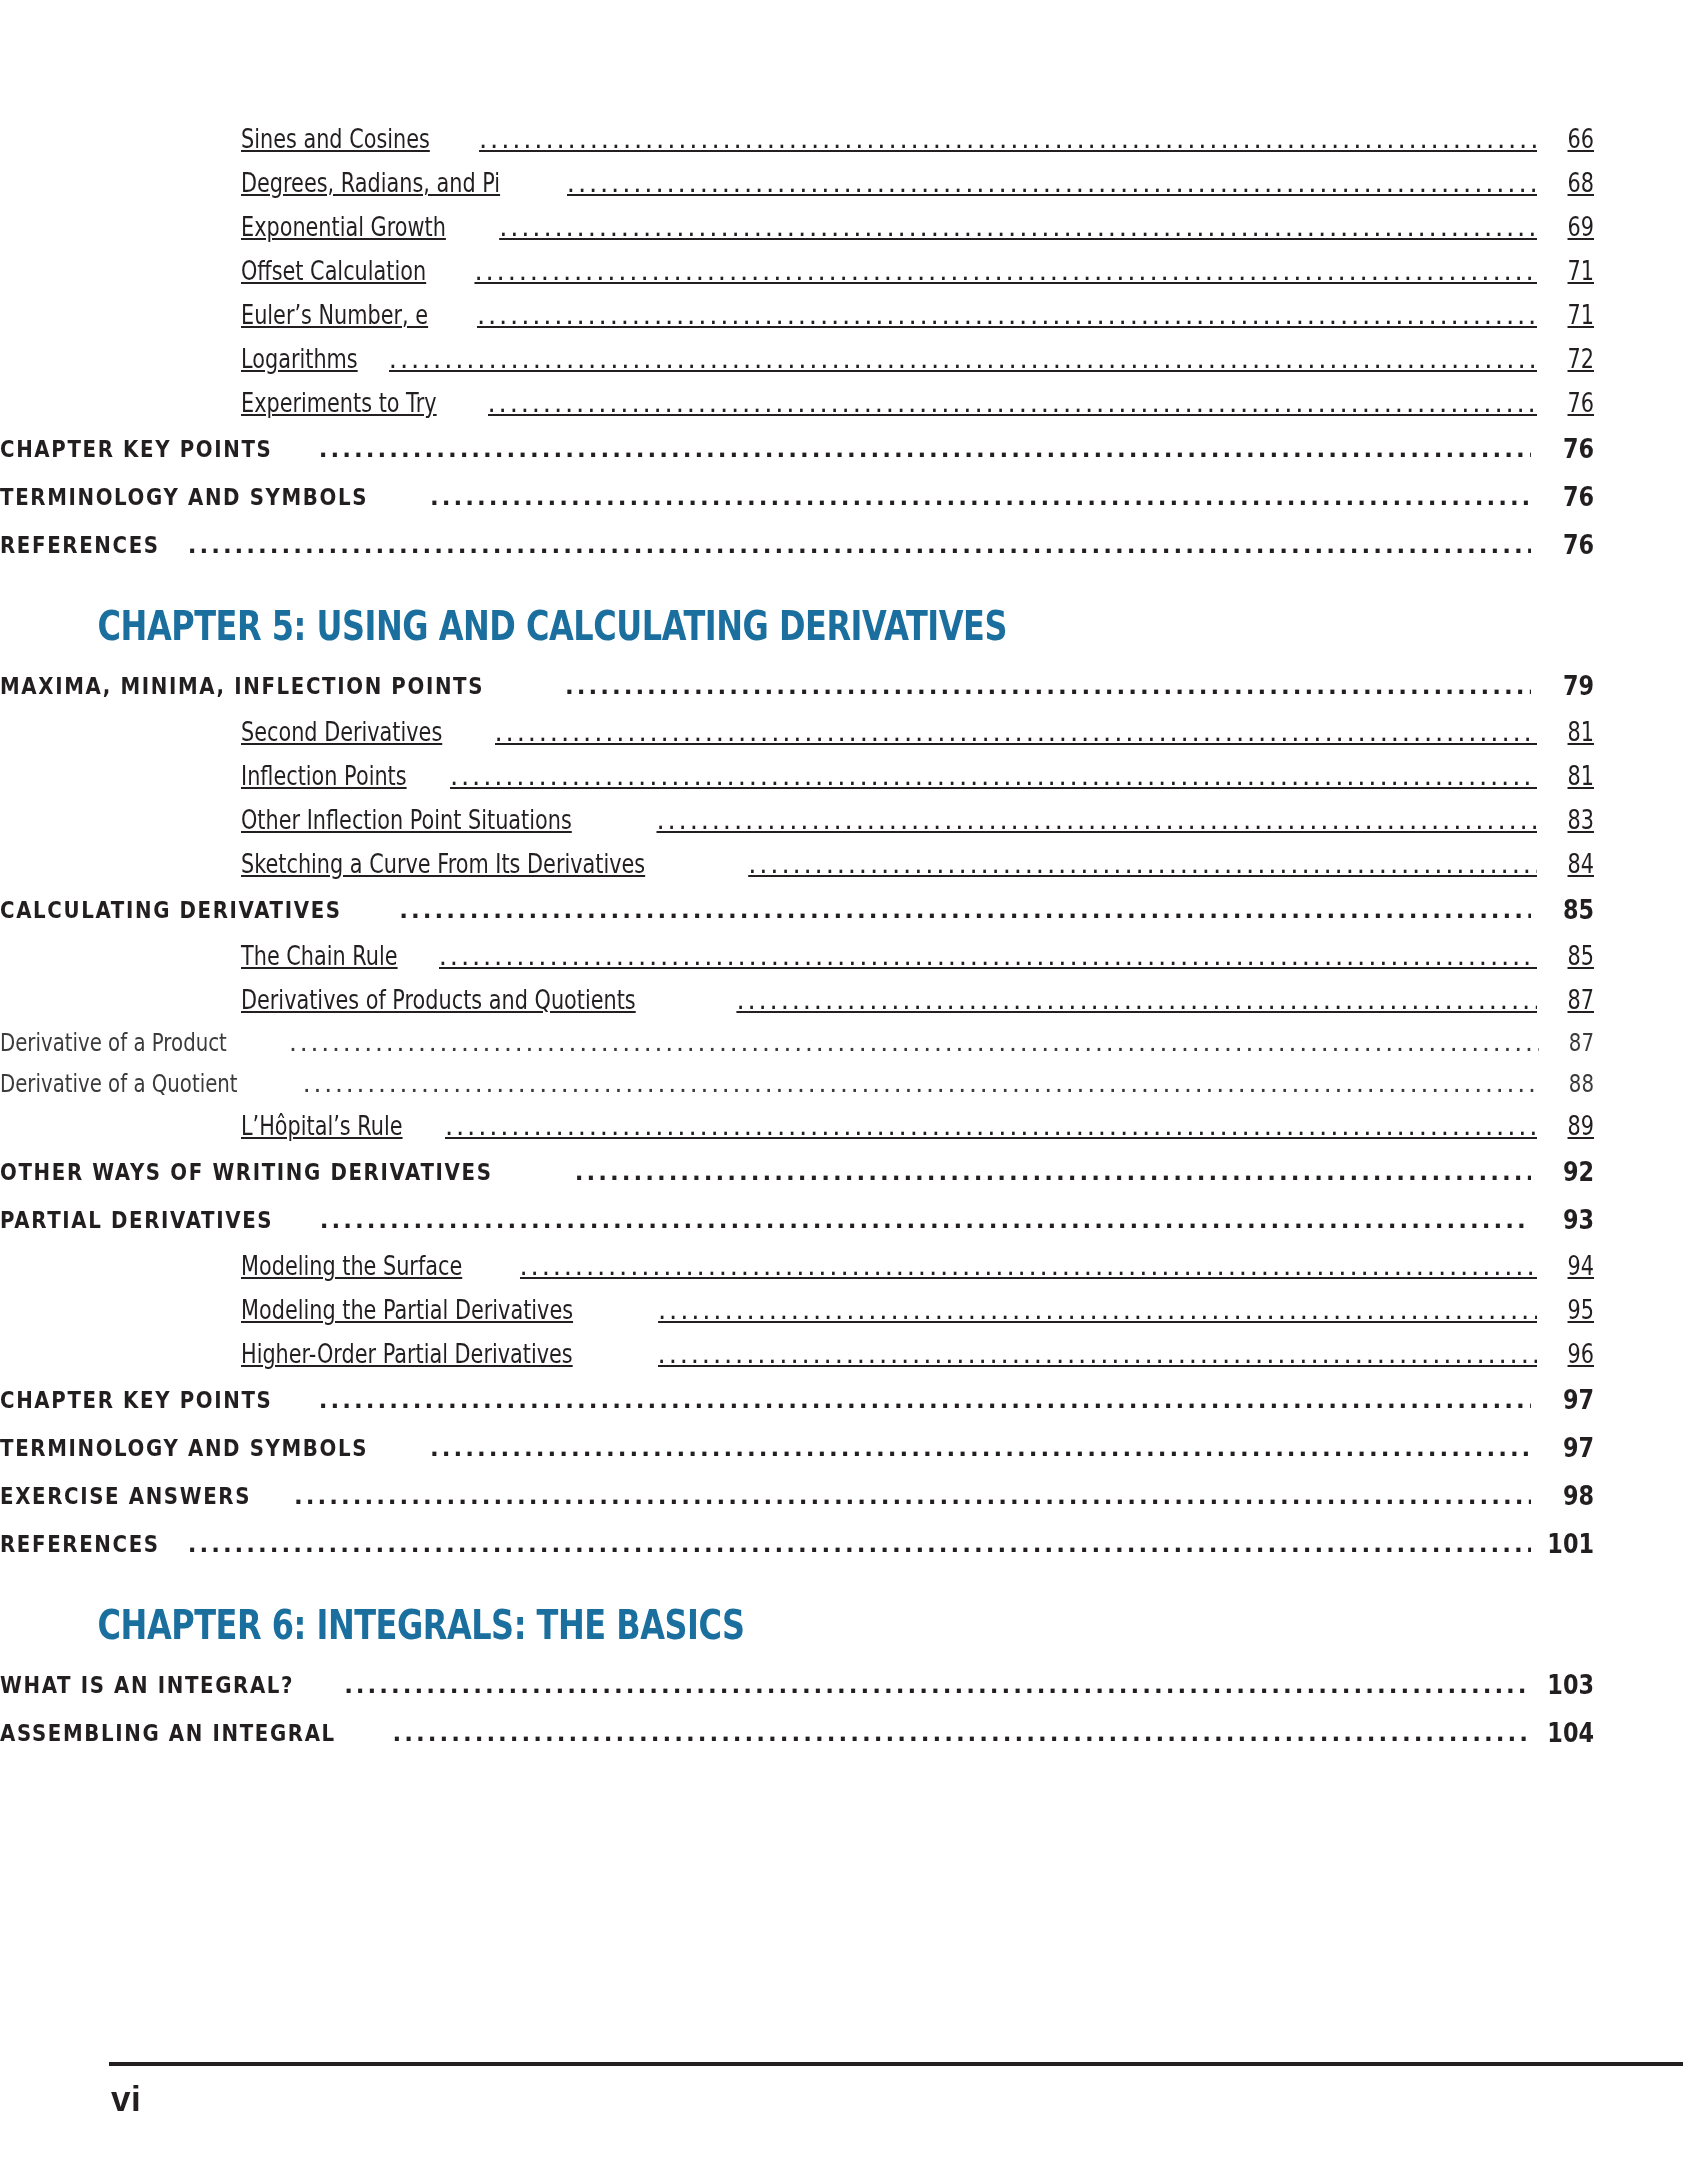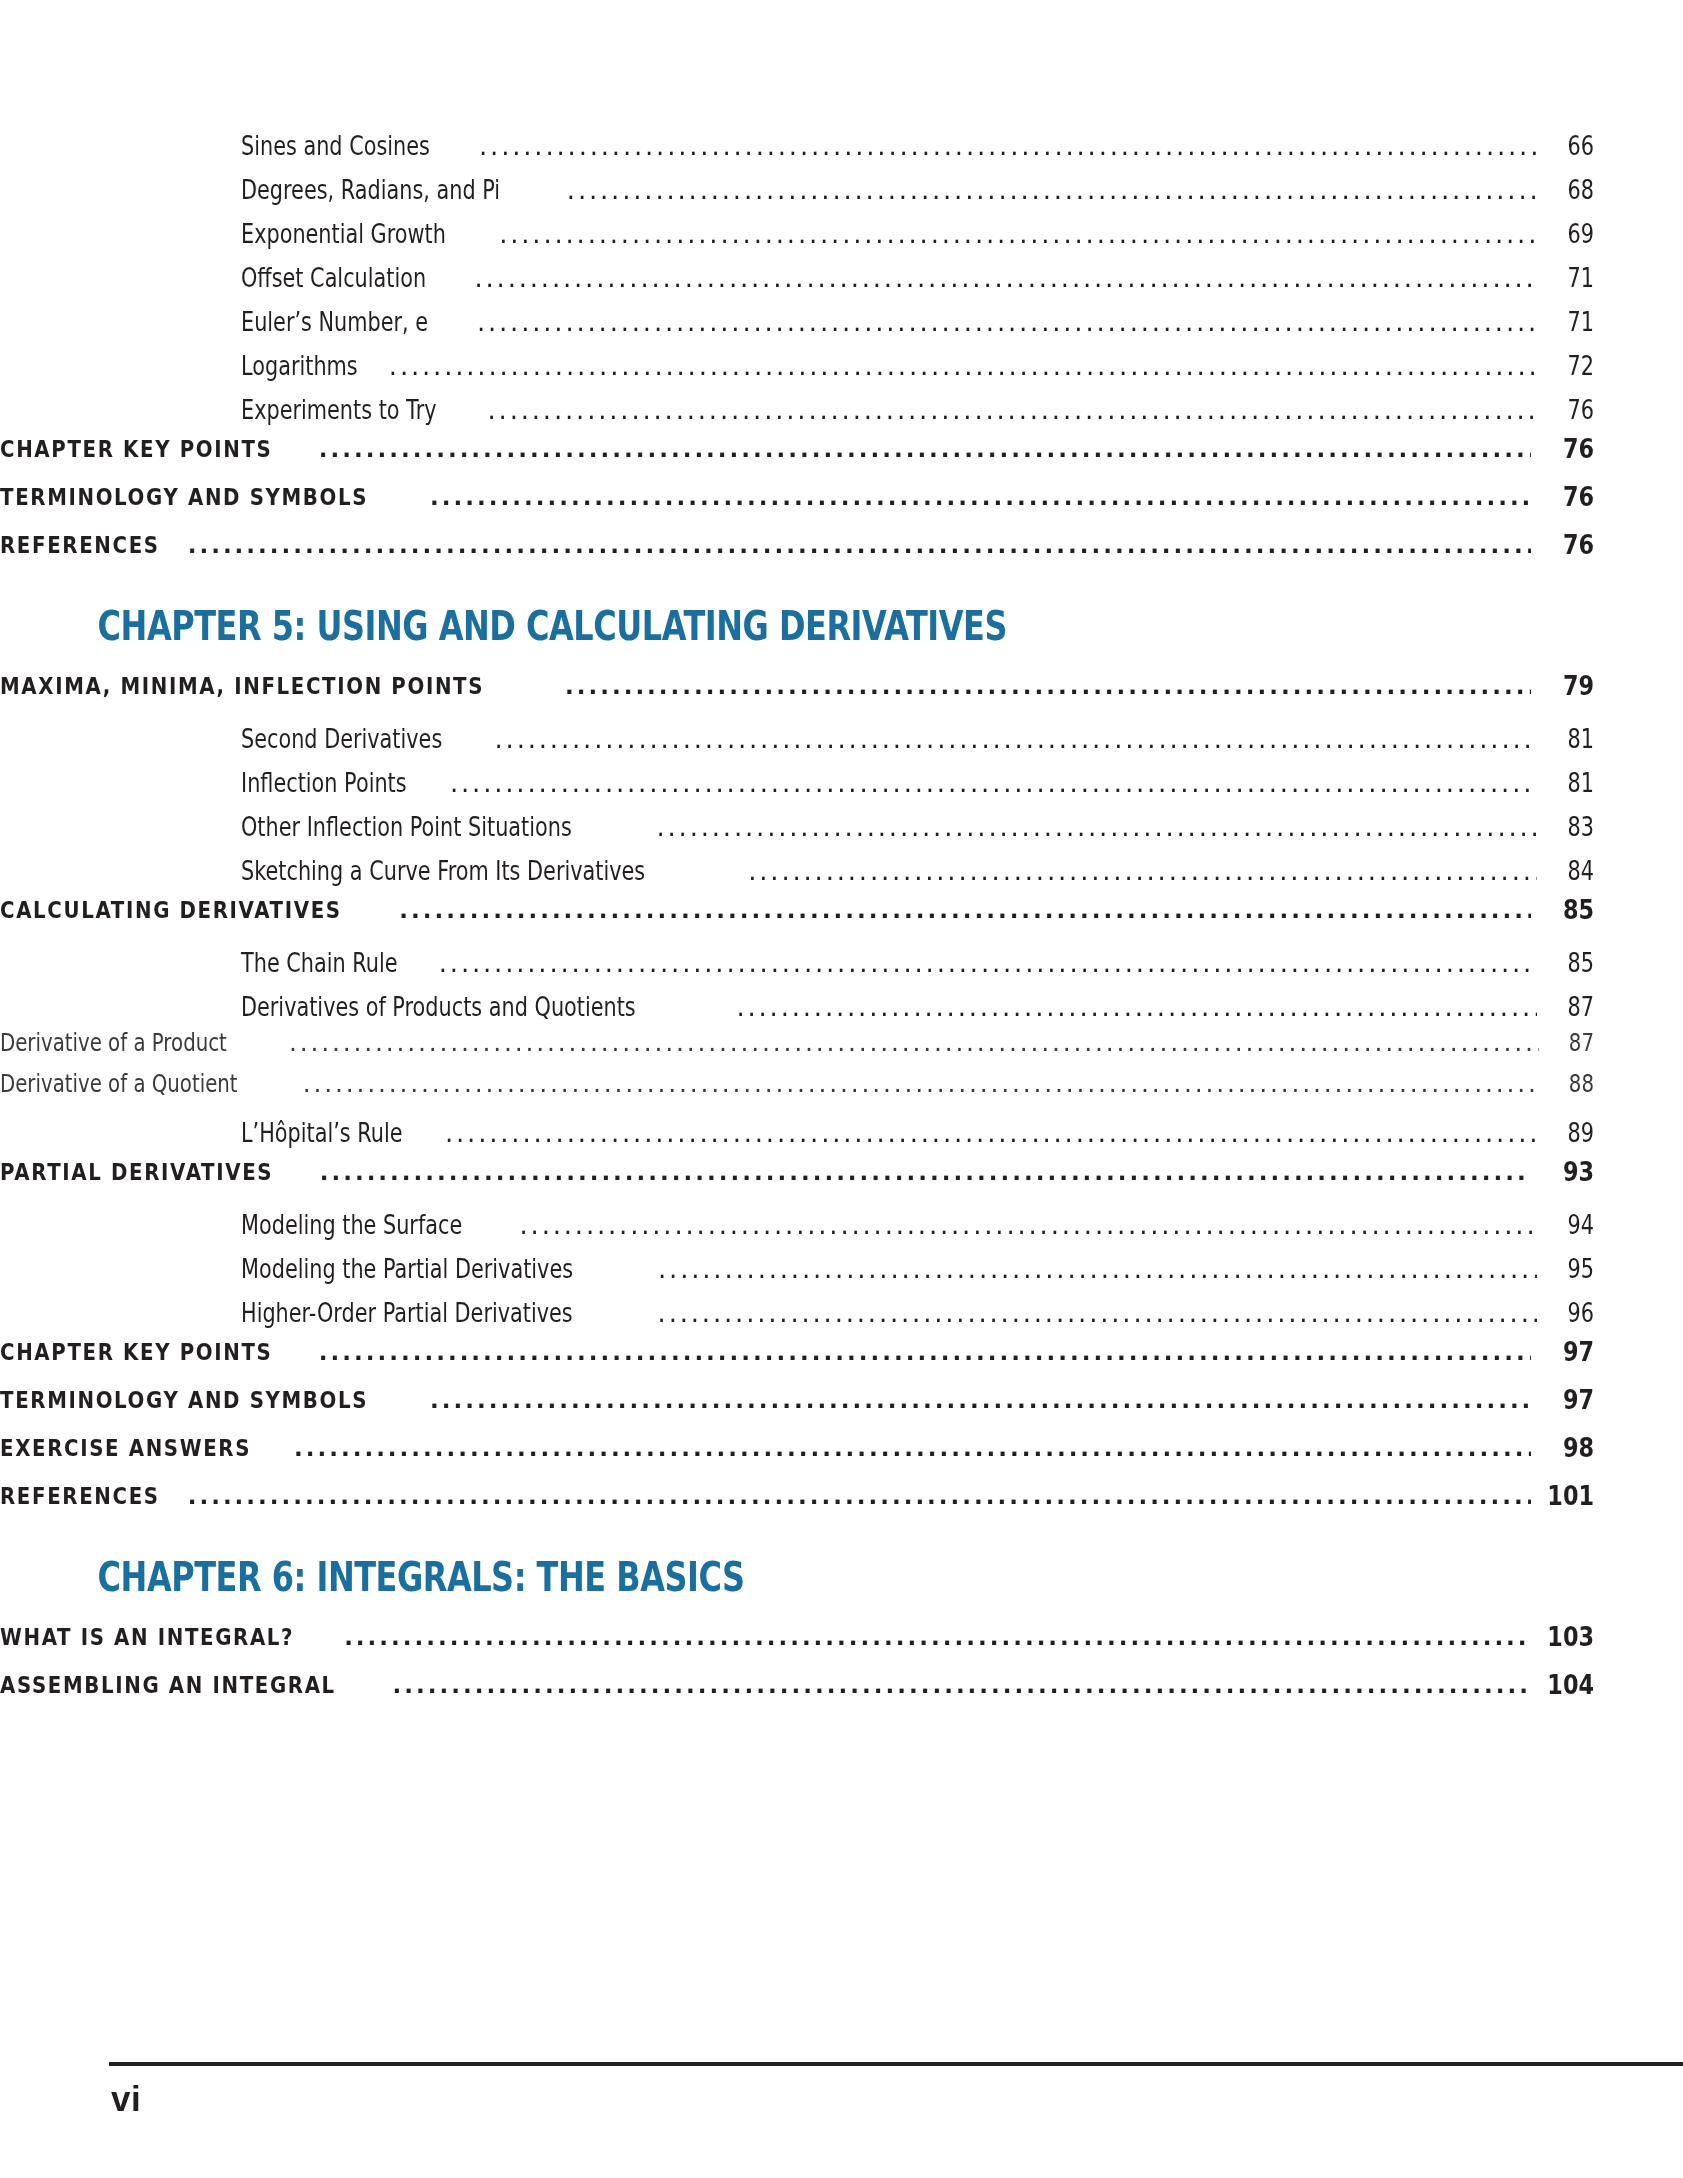--- a/index.html
+++ b/index.html
@@ -96,21 +96,22 @@
 
   
   .lvl2 {
     padding-left: 241px;
     height: 44px;
     font-size: 26px;
     font-weight: normal;
     font-family: "DejaVu Sans", sans-serif;
     letter-spacing: 0px;
     color: #231f20;
-    align-items: flex-end;
+    align-items: center;
+    text-decoration: underline;
   }
   .lvl2 .title { transform: scaleX(0.80); transform-origin: left center; }
   .lvl2 .pageno {
     width: 55px;
     transform: scaleX(0.80);
     transform-origin: right center;
   }
   .lvl2 .leader::before { letter-spacing: 2.8px; }
 
   
@@ -263,20 +264,25 @@
         <span class="title">Derivative of a Quotient</span>
         <span class="leader"></span>
         <span class="pageno">88</span>
       </div>
       <div class="row lvl2">
         <span class="title">L’Hôpital’s Rule</span>
         <span class="leader"></span>
         <span class="pageno">89</span>
       </div>
       <div class="row lvl1">
+        <span class="title">OTHER WAYS OF WRITING DERIVATIVES</span>
+        <span class="leader"></span>
+        <span class="pageno">92</span>
+      </div>
+      <div class="row lvl1">
         <span class="title">PARTIAL DERIVATIVES</span>
         <span class="leader"></span>
         <span class="pageno">93</span>
       </div>
       <div class="row lvl2">
         <span class="title">Modeling the Surface</span>
         <span class="leader"></span>
         <span class="pageno">94</span>
       </div>
       <div class="row lvl2">

